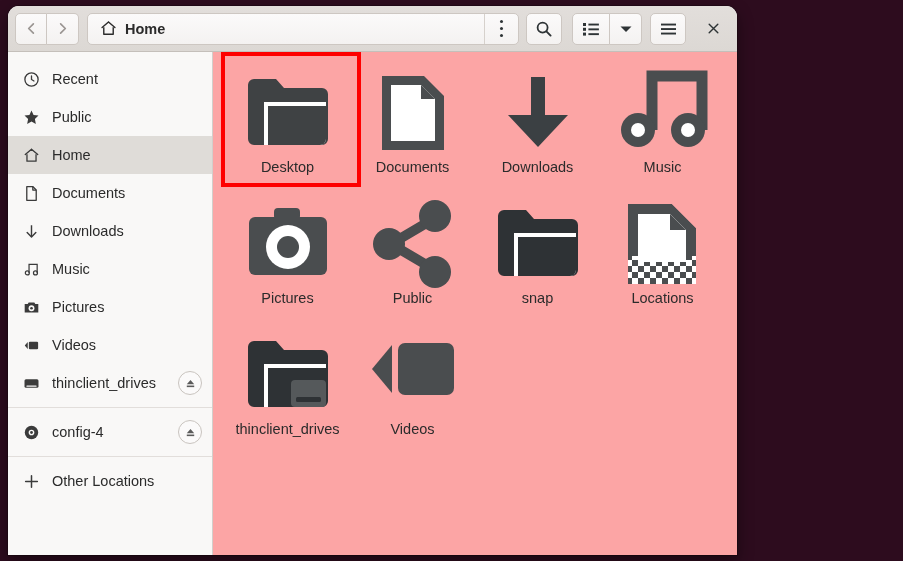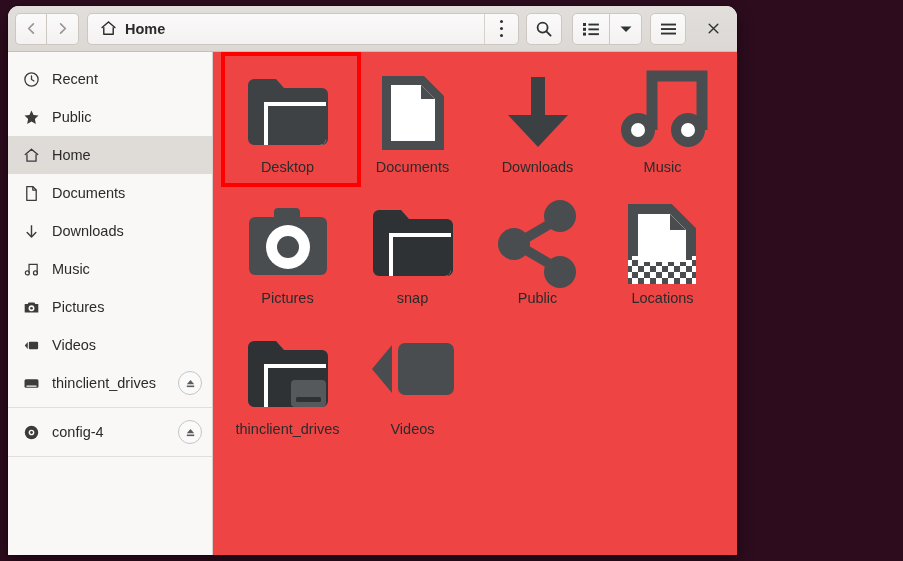--- a/index.html
+++ b/index.html
@@ -107,21 +107,21 @@
   .sb-label{white-space:nowrap;overflow:hidden;text-overflow:ellipsis;flex:1 1 auto;}
   .eject{
     width:22px;height:22px;flex:0 0 22px;border-radius:50%;
     border:1px solid #c9c4bf;background:#fbfafa;
     display:flex;align-items:center;justify-content:center;
     cursor:pointer;
   }
   .sb-sep{height:1px;background:#e2dedb;margin:5px 0;}
   
   #filesarea{
-    flex:1 1 auto;background:#ef4444;position:relative;overflow:hidden;
+    flex:1 1 auto;background:#fca5a5;position:relative;overflow:hidden;
     padding:10px 12px 0 12px;box-sizing:border-box;
   }
   #grid{
     display:grid;
     grid-template-columns:repeat(4,1fr);
     grid-auto-rows:131px;
     column-gap:0;row-gap:0;
   }
   .fitem{
     display:flex;flex-direction:column;align-items:center;justify-content:flex-start;
@@ -334,20 +334,28 @@
         <span class="eject">
           <svg width="13" height="13" viewBox="0 0 14 14">
               <path d="M7 3.2 L11 7.8 H3 Z" fill="#5b5b5b"></path>
               <rect x="3" y="9.2" width="8" height="1.7" fill="#5b5b5b"></rect>
             </svg>
         </span>
       </div>
 
       <div class="sb-sep"></div>
 
+      <div class="sb-item">
+        <span class="sb-ico">
+          <svg width="17" height="17" viewBox="0 0 18 18">
+              <path d="M9 2.8 V15.2 M2.8 9 H15.2" stroke="#3b3b3b" stroke-width="1.6" stroke-linecap="round"></path>
+            </svg>
+        </span>
+        <span class="sb-label">Other Locations</span>
+      </div>
     </div>
 
     <div id="filesarea">
       <div id="grid">
 
         <div class="fitem">
           <div class="ficon">
             <svg width="92" height="80" viewBox="0 0 92 80">
               <path d="M6 12 a6 6 0 0 1 6 -6 H34 l8 9 H80 a6 6 0 0 1 6 6 V66 a6 6 0 0 1 -6 6 H12 a6 6 0 0 1 -6 -6 Z" fill="#3f4244"></path>
               <path d="M22 29 H84 V66 a6 6 0 0 1 -6 6 H22 Z" fill="#ffffff"></path>
@@ -399,39 +407,39 @@
               <rect x="4" y="11" width="78" height="58" rx="6" fill="#4a4d4f"></rect>
               <circle cx="43" cy="41" r="22" fill="#ffffff"></circle>
               <circle cx="43" cy="41" r="11" fill="#4a4d4f"></circle>
             </svg>
           </div>
           <div class="fname">Pictures</div>
         </div>
 
         <div class="fitem">
           <div class="ficon">
-            <svg width="92" height="80" viewBox="0 0 92 80">
-              <path d="M6 12 a6 6 0 0 1 6 -6 H34 l8 9 H80 a6 6 0 0 1 6 6 V66 a6 6 0 0 1 -6 6 H12 a6 6 0 0 1 -6 -6 Z" fill="#2e3235"></path>
-              <path d="M22 29 H84 V66 a6 6 0 0 1 -6 6 H22 Z" fill="#ffffff"></path>
-              <path d="M26 33 H84 V66 a6 6 0 0 1 -6 6 H26 Z" fill="#2e3235"></path>
-            </svg>
-          </div>
-          <div class="fname">snap</div>
-        </div>
-
-        <div class="fitem">
-          <div class="ficon">
             <svg width="92" height="88" viewBox="0 0 92 88">
               <path d="M24 44 L68 18 M24 44 L68 70" stroke="#4a4d4f" stroke-width="10"></path>
               <circle cx="22" cy="44" r="16" fill="#4a4d4f"></circle>
               <circle cx="68" cy="16" r="16" fill="#4a4d4f"></circle>
               <circle cx="68" cy="72" r="16" fill="#4a4d4f"></circle>
             </svg>
           </div>
           <div class="fname">Public</div>
+        </div>
+
+        <div class="fitem">
+          <div class="ficon">
+            <svg width="92" height="80" viewBox="0 0 92 80">
+              <path d="M6 12 a6 6 0 0 1 6 -6 H34 l8 9 H80 a6 6 0 0 1 6 6 V66 a6 6 0 0 1 -6 6 H12 a6 6 0 0 1 -6 -6 Z" fill="#2e3235"></path>
+              <path d="M22 29 H84 V66 a6 6 0 0 1 -6 6 H22 Z" fill="#ffffff"></path>
+              <path d="M26 33 H84 V66 a6 6 0 0 1 -6 6 H26 Z" fill="#2e3235"></path>
+            </svg>
+          </div>
+          <div class="fname">snap</div>
         </div>
 
         <div class="fitem">
           <div class="ficon">
             <svg width="86" height="88" viewBox="0 0 86 88">
               <defs>
                 <pattern id="checker" width="12" height="12" patternUnits="userSpaceOnUse">
                   <rect width="12" height="12" fill="#ffffff"></rect>
                   <rect width="6" height="6" fill="#4a4d4f"></rect>
                   <rect x="6" y="6" width="6" height="6" fill="#4a4d4f"></rect>

